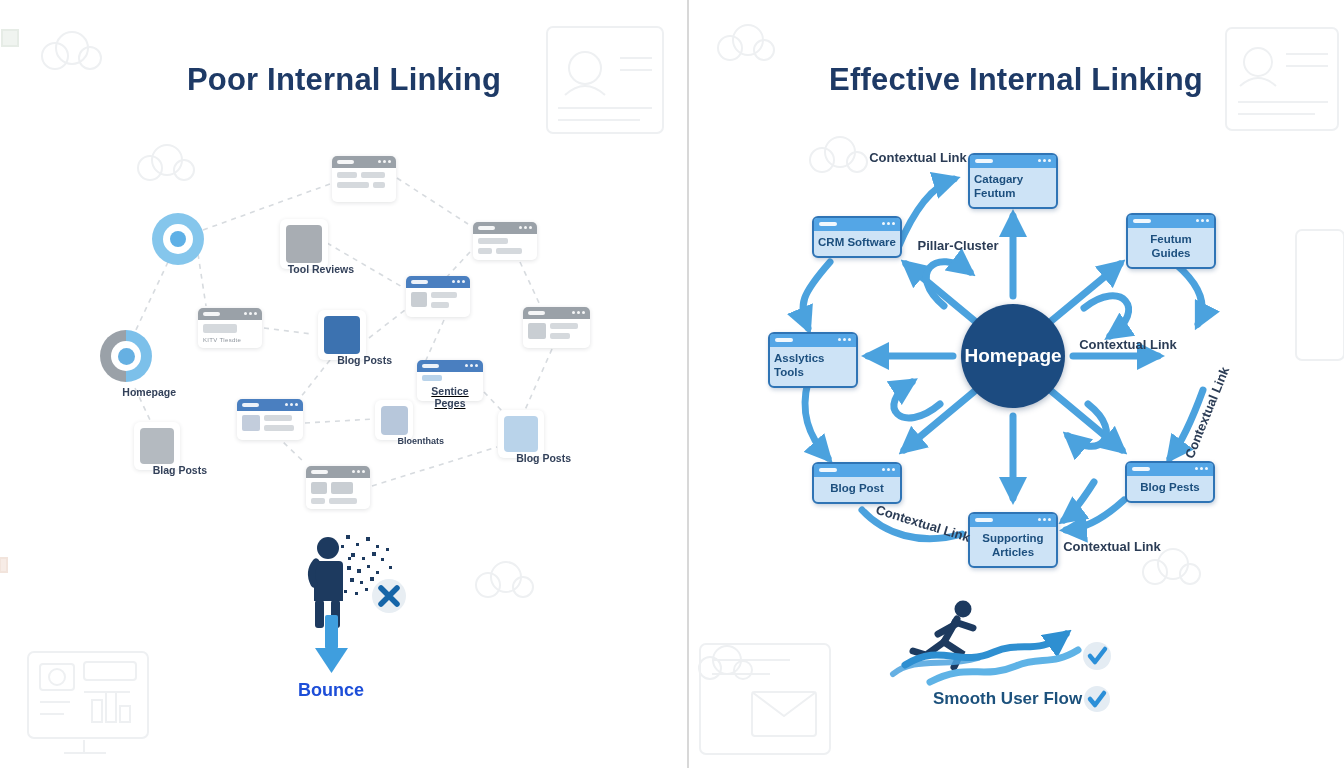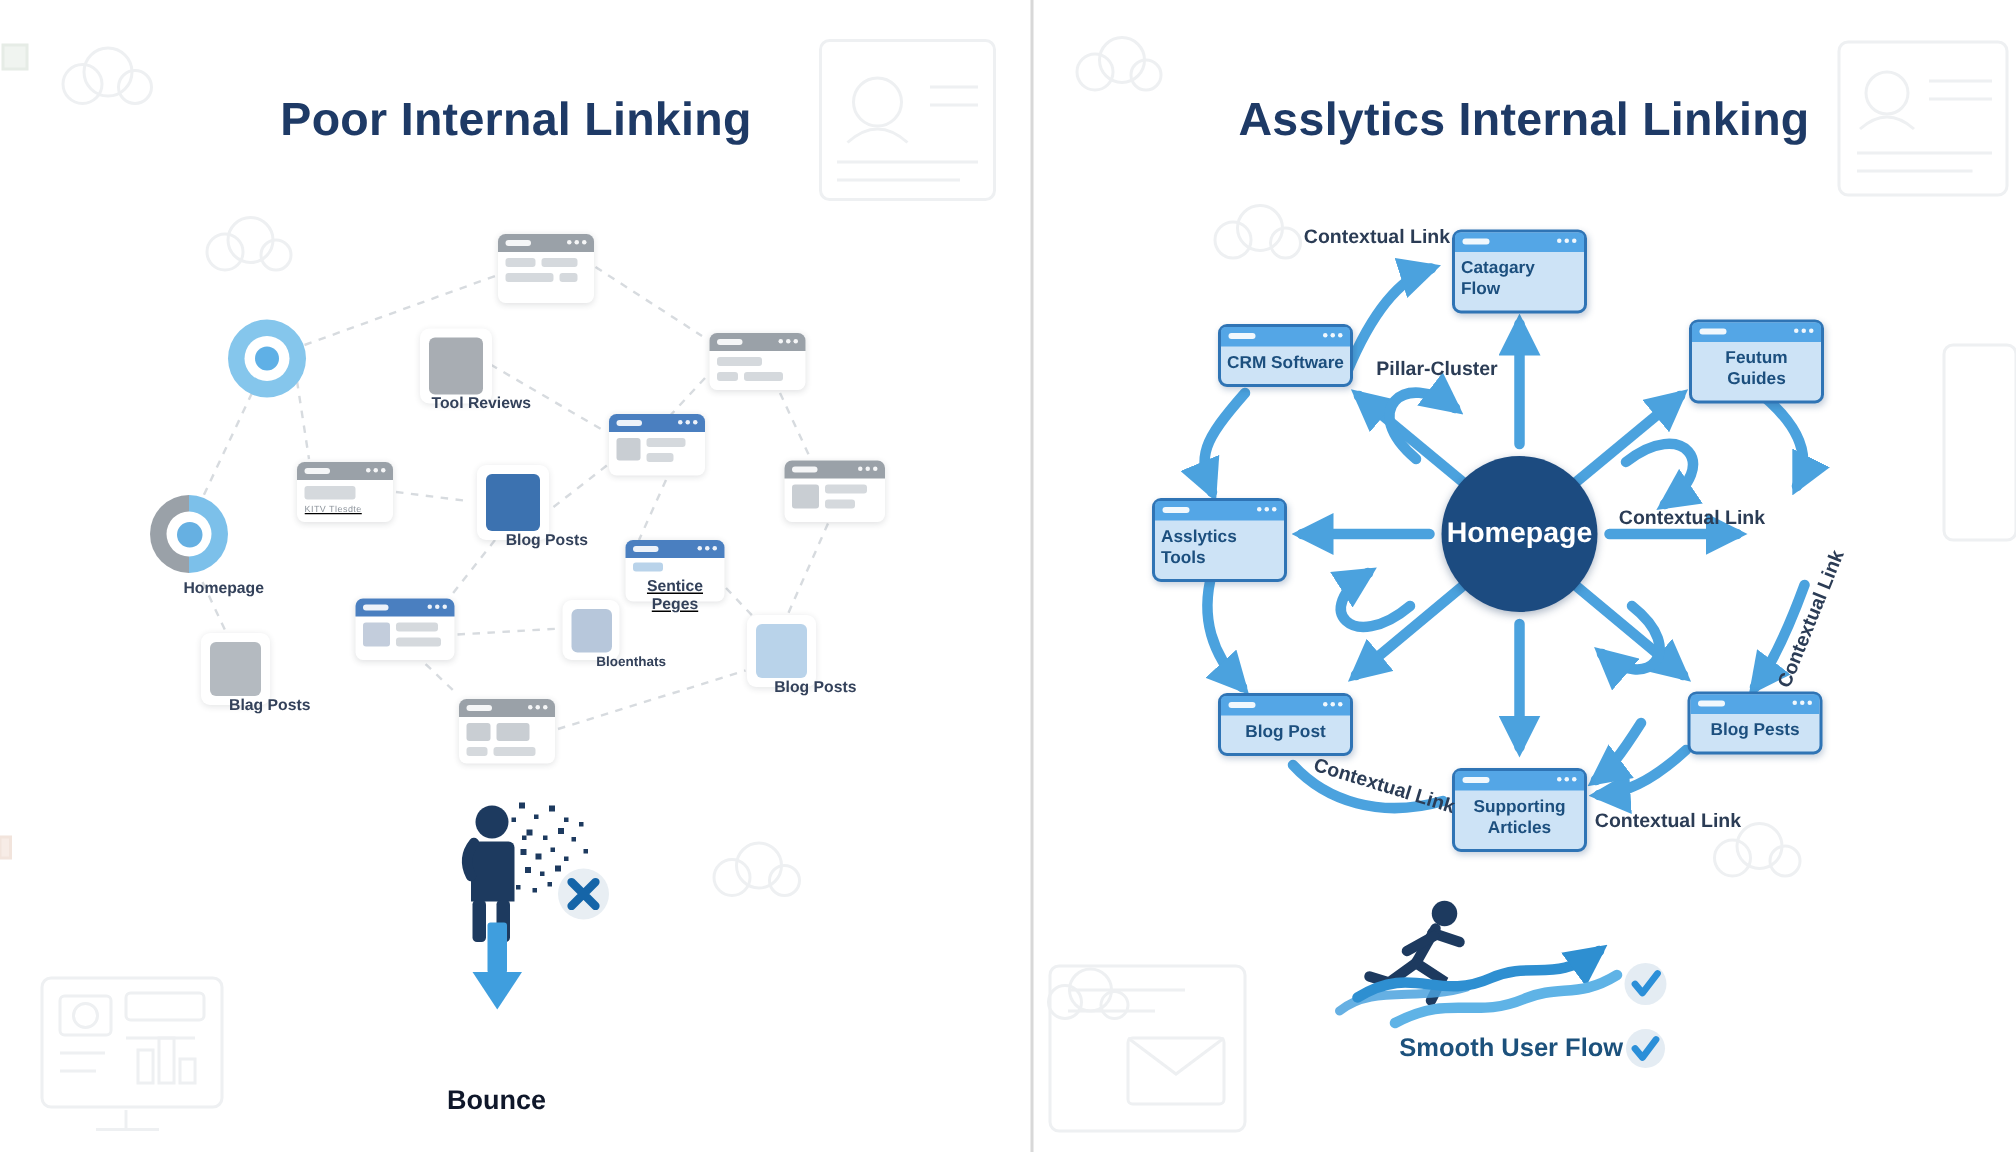--- a/index.html
+++ b/index.html
@@ -246,21 +246,21 @@
     </g>
     <g>
       <circle cx="1097" cy="699" r="13" fill="#e4ecf3"></circle>
       <path d="M1090,699 L1095,705 L1104,693" stroke="#2b8fd8" stroke-width="4.5" fill="none" stroke-linecap="round" stroke-linejoin="round"></path>
     </g>
   </svg>
 
   <div class="divider"></div>
 
   <div class="title" style="left:0;top:62px;width:688px;">Poor Internal Linking</div>
-  <div class="title" style="left:688px;top:62px;width:656px;">Asslytics Internal Linking</div>
+  <div class="title" style="left:688px;top:62px;width:656px;">Effective Internal Linking</div>
 
   <div class="target" style="left:152px;top:213px;width:52px;height:52px;background:#85c6ec;">
     <div class="mid" style="width:30px;height:30px;">
         <div class="dot" style="width:16px;height:16px;background:#5fb0e6;"></div>
       </div>
   </div>
 
   <div class="bcard" style="left:332px;top:156px;width:64px;height:46px;">
     <div class="hd gray">
         <span class="pill"></span>
@@ -436,36 +436,36 @@
           <div class="thumb" style="width:16px;height:12px;"></div>
           <div class="thumb" style="width:22px;height:12px;"></div>
         </div>
       <div class="row" style="margin-top:4px;">
           <div class="bar" style="width:14px;"></div>
           <div class="bar" style="width:28px;"></div>
         </div>
       </div>
   </div>
 
-  <div class="bigcaption" style="left:281px;top:723px;width:100px;font-size:18px;color:#0f172a;">Bounce</div>
+  <div class="bigcaption" style="left:281px;top:680px;width:100px;font-size:18px;color:#1d4ed8;">Bounce</div>
 
   <div class="hub">
       <span>Homepage</span>
     </div>
 
   <div class="rcard" style="left:968px;top:153px;">
     <div class="rhd">
         <span class="pill"></span>
         <span class="dots">
           <i></i>
           <i></i>
           <i></i>
         </span>
       </div>
-    <div class="rlabel" style="text-align:left;">Catagary Flow</div>
+    <div class="rlabel" style="text-align:left;">Catagary Feutum</div>
   </div>
 
   <div class="rcard" style="left:812px;top:216px;">
     <div class="rhd">
         <span class="pill"></span>
         <span class="dots">
           <i></i>
           <i></i>
           <i></i>
         </span>

